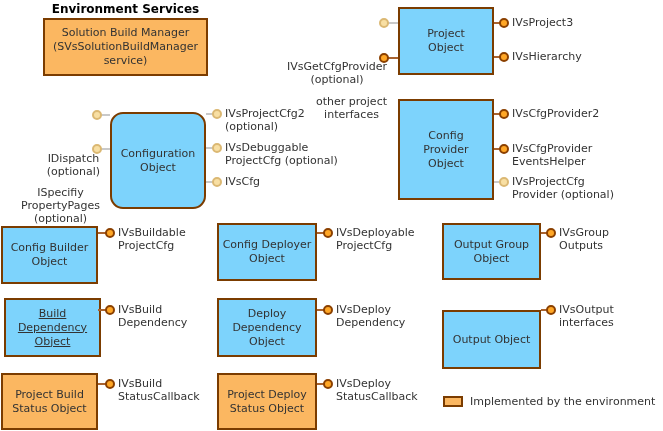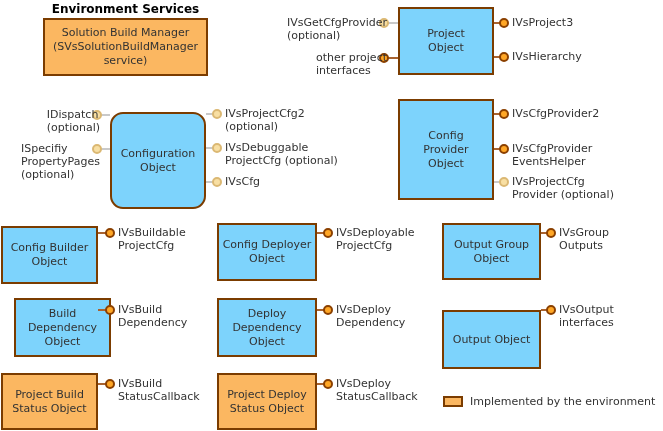--- a/index.html
+++ b/index.html
@@ -19,21 +19,21 @@
   .box.environment { background:#FBB761; }
   .box.project { background:#7dd3fc; }
   .iface-line { position:absolute; height:2px; background:#A8622F; }
   .iface-line.muted { background:#C9C9C9; }
   .iface-dot {
     position:absolute; width:6px; height:6px; border-radius:50%;
     background:#FFA726; border:2px solid #8B4000;
   }
   .iface-dot.muted { background:#F8DFA3; border-color:#DBB873; }
   .iface-label { position:absolute; font-size:11px; line-height:13px; white-space:pre; }
-  .iface-label.left { text-align:left; }
+  .iface-label.left { text-align:center;margin-top:44px; }
   .legend-row { position:absolute; display:flex; align-items:center; gap:7px; }
   .legend-row.r1 { left:443px; top:395px; }
   .legend-row.r2 { left:443px; top:416px; }
   .legend-swatch { display:inline-block; width:16px; height:7px; border:2px solid #7B3C00; }
   .legend-swatch.environment { background:#FBB761; }
   .legend-swatch.project { background:#ffffff; }
   .legend-label { font-size:11px; line-height:13px; }
 </style>
 </head>
 <body>
@@ -54,21 +54,21 @@
 Object</div>
     <div class="box project" style="left: 398px; top: 99px; width: 96px; height: 101px;">Config
 Provider
 Object</div>
     <div class="box project" style="left: 1px; top: 226px; width: 97px; height: 58px;">Config Builder
 Object</div>
     <div class="box project" style="left: 217px; top: 223px; width: 100px; height: 58px;">Config Deployer
 Object</div>
     <div class="box project" style="left: 442px; top: 223px; width: 99px; height: 57px;">Output Group
 Object</div>
-    <div class="box project" style="left: 14px; top: 298px; width: 97px; height: 59px;">Build
+    <div class="box project" style="left: 4px; top: 298px; width: 97px; height: 59px; text-decoration: underline;">Build
 Dependency
 Object</div>
     <div class="box project" style="left: 217px; top: 298px; width: 100px; height: 59px;">Deploy
 Dependency
 Object</div>
     <div class="box project" style="left: 442px; top: 310px; width: 99px; height: 59px;">Output Object</div>
     <div class="box environment" style="left: 1px; top: 373px; width: 97px; height: 57px;">Project Build
 Status Object</div>
     <div class="box environment" style="left: 217px; top: 373px; width: 100px; height: 57px;">Project Deploy
 Status Object</div>

